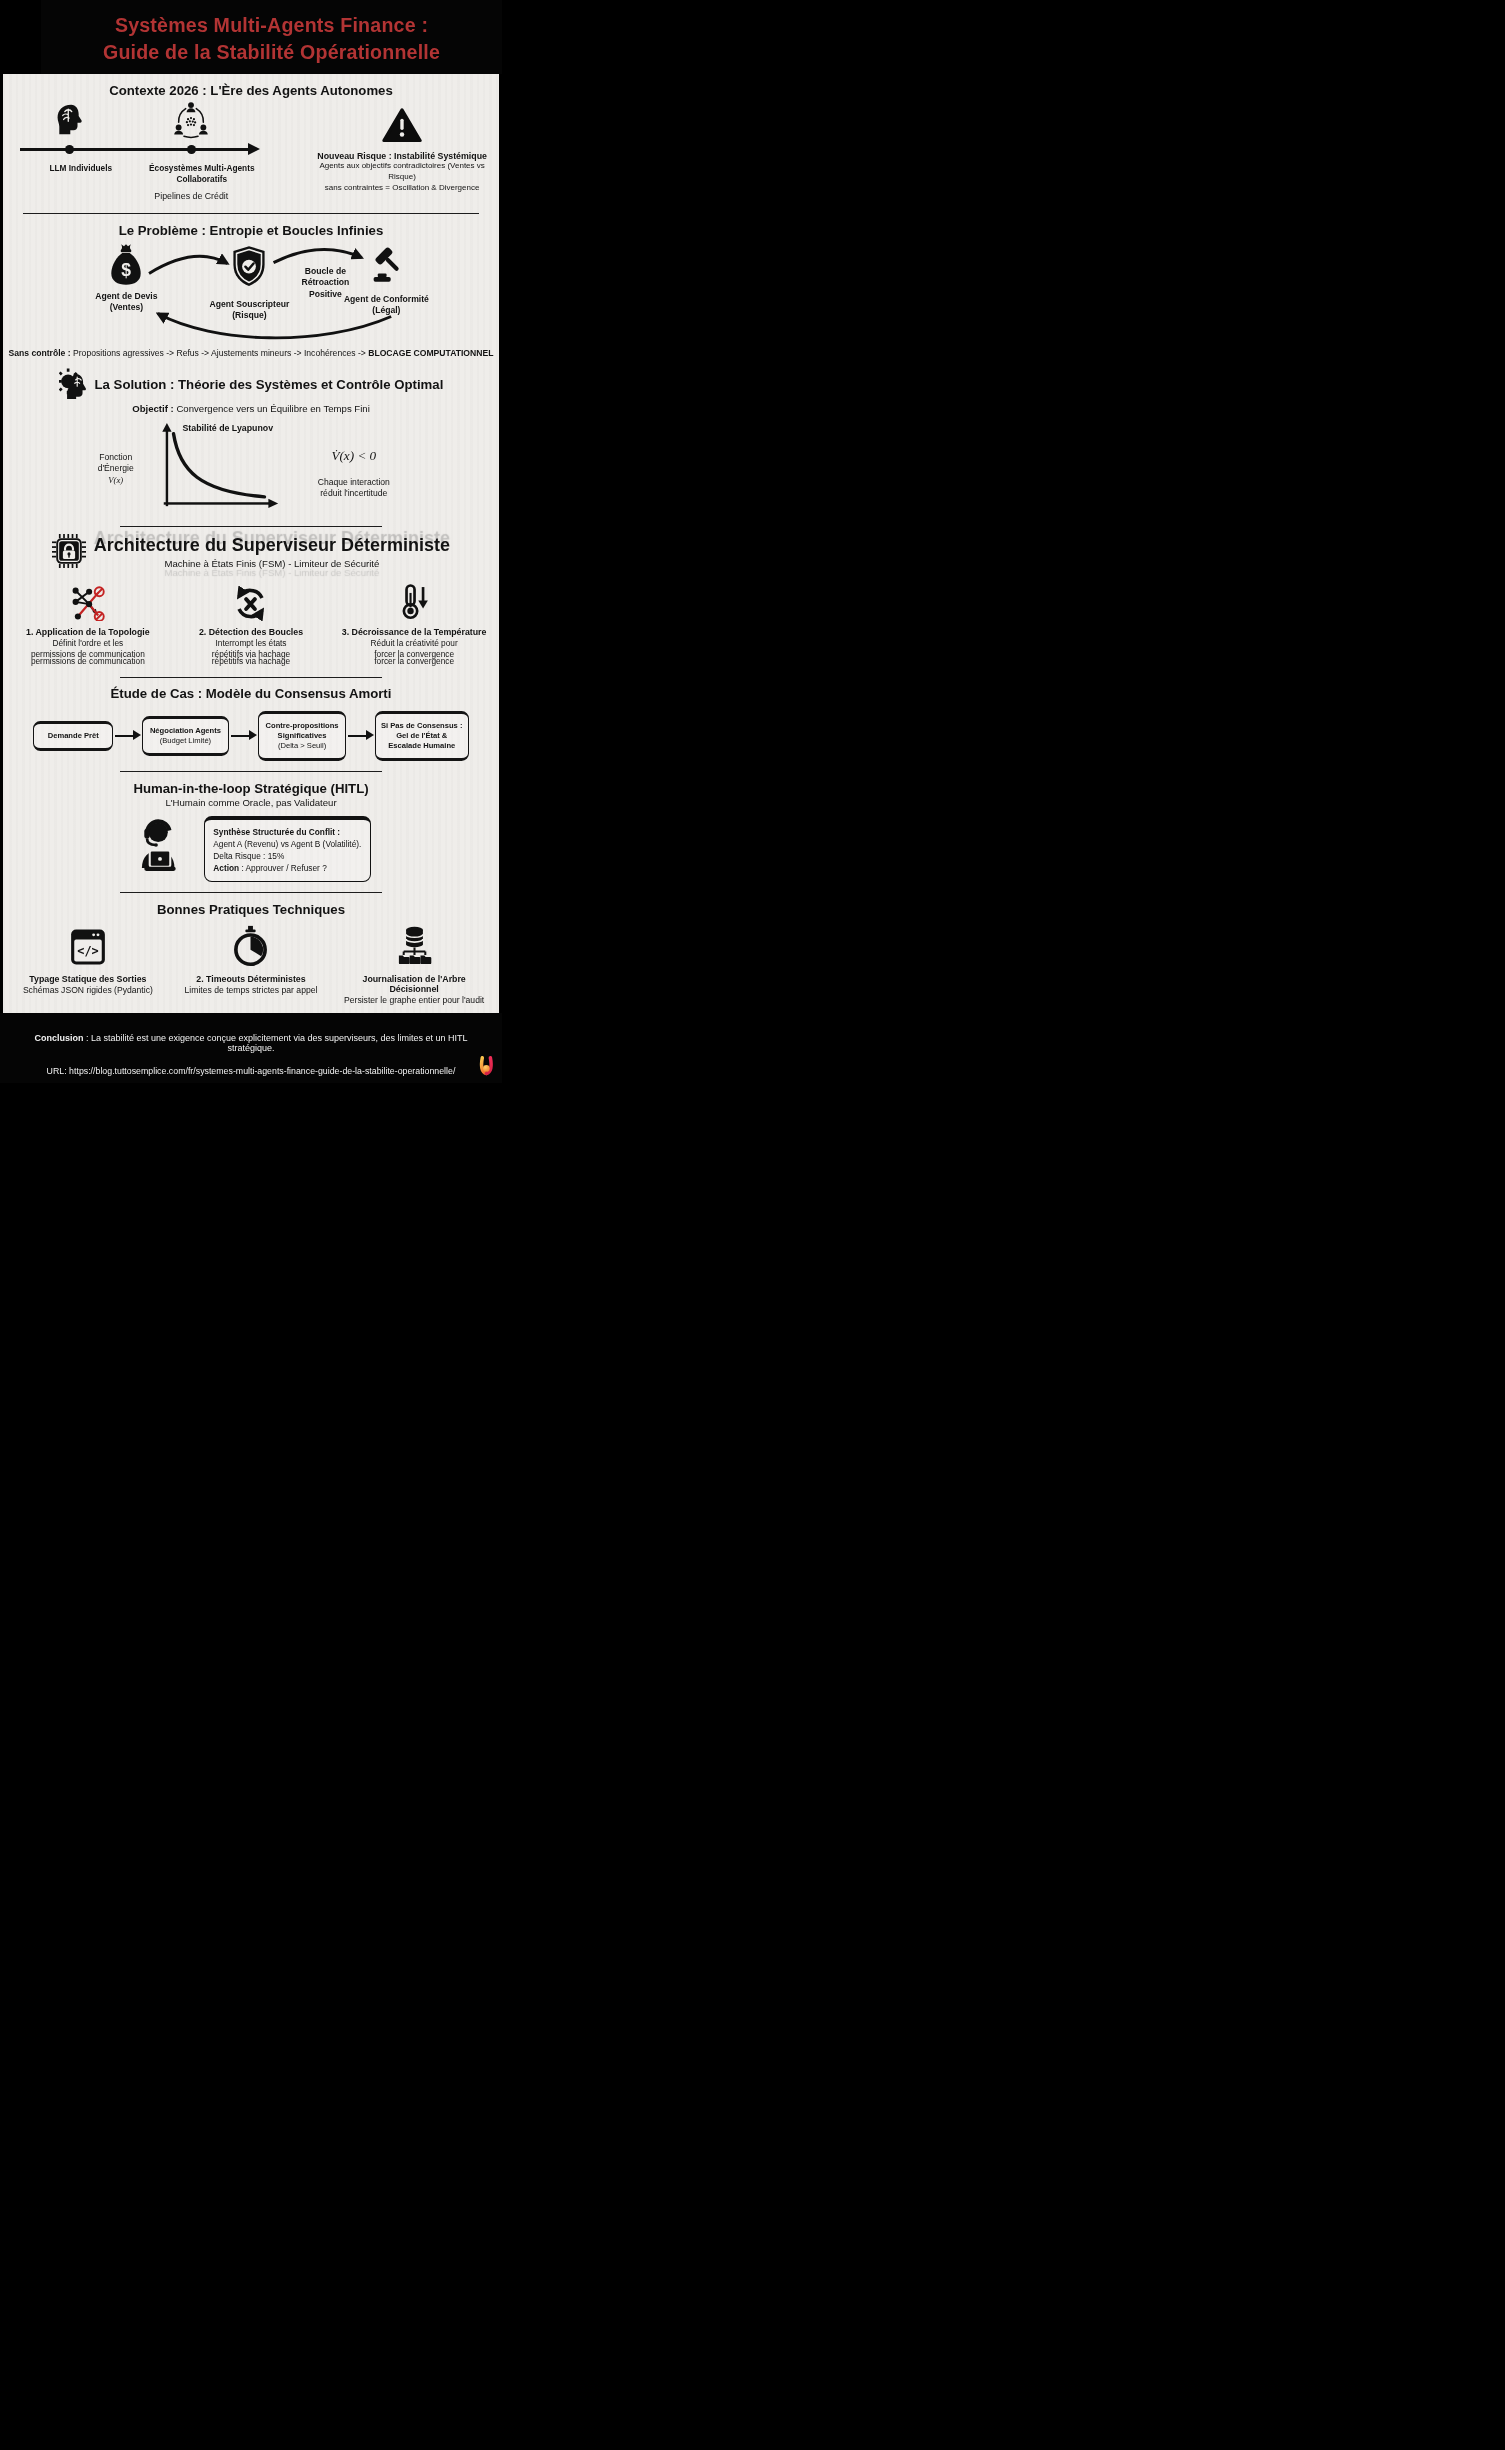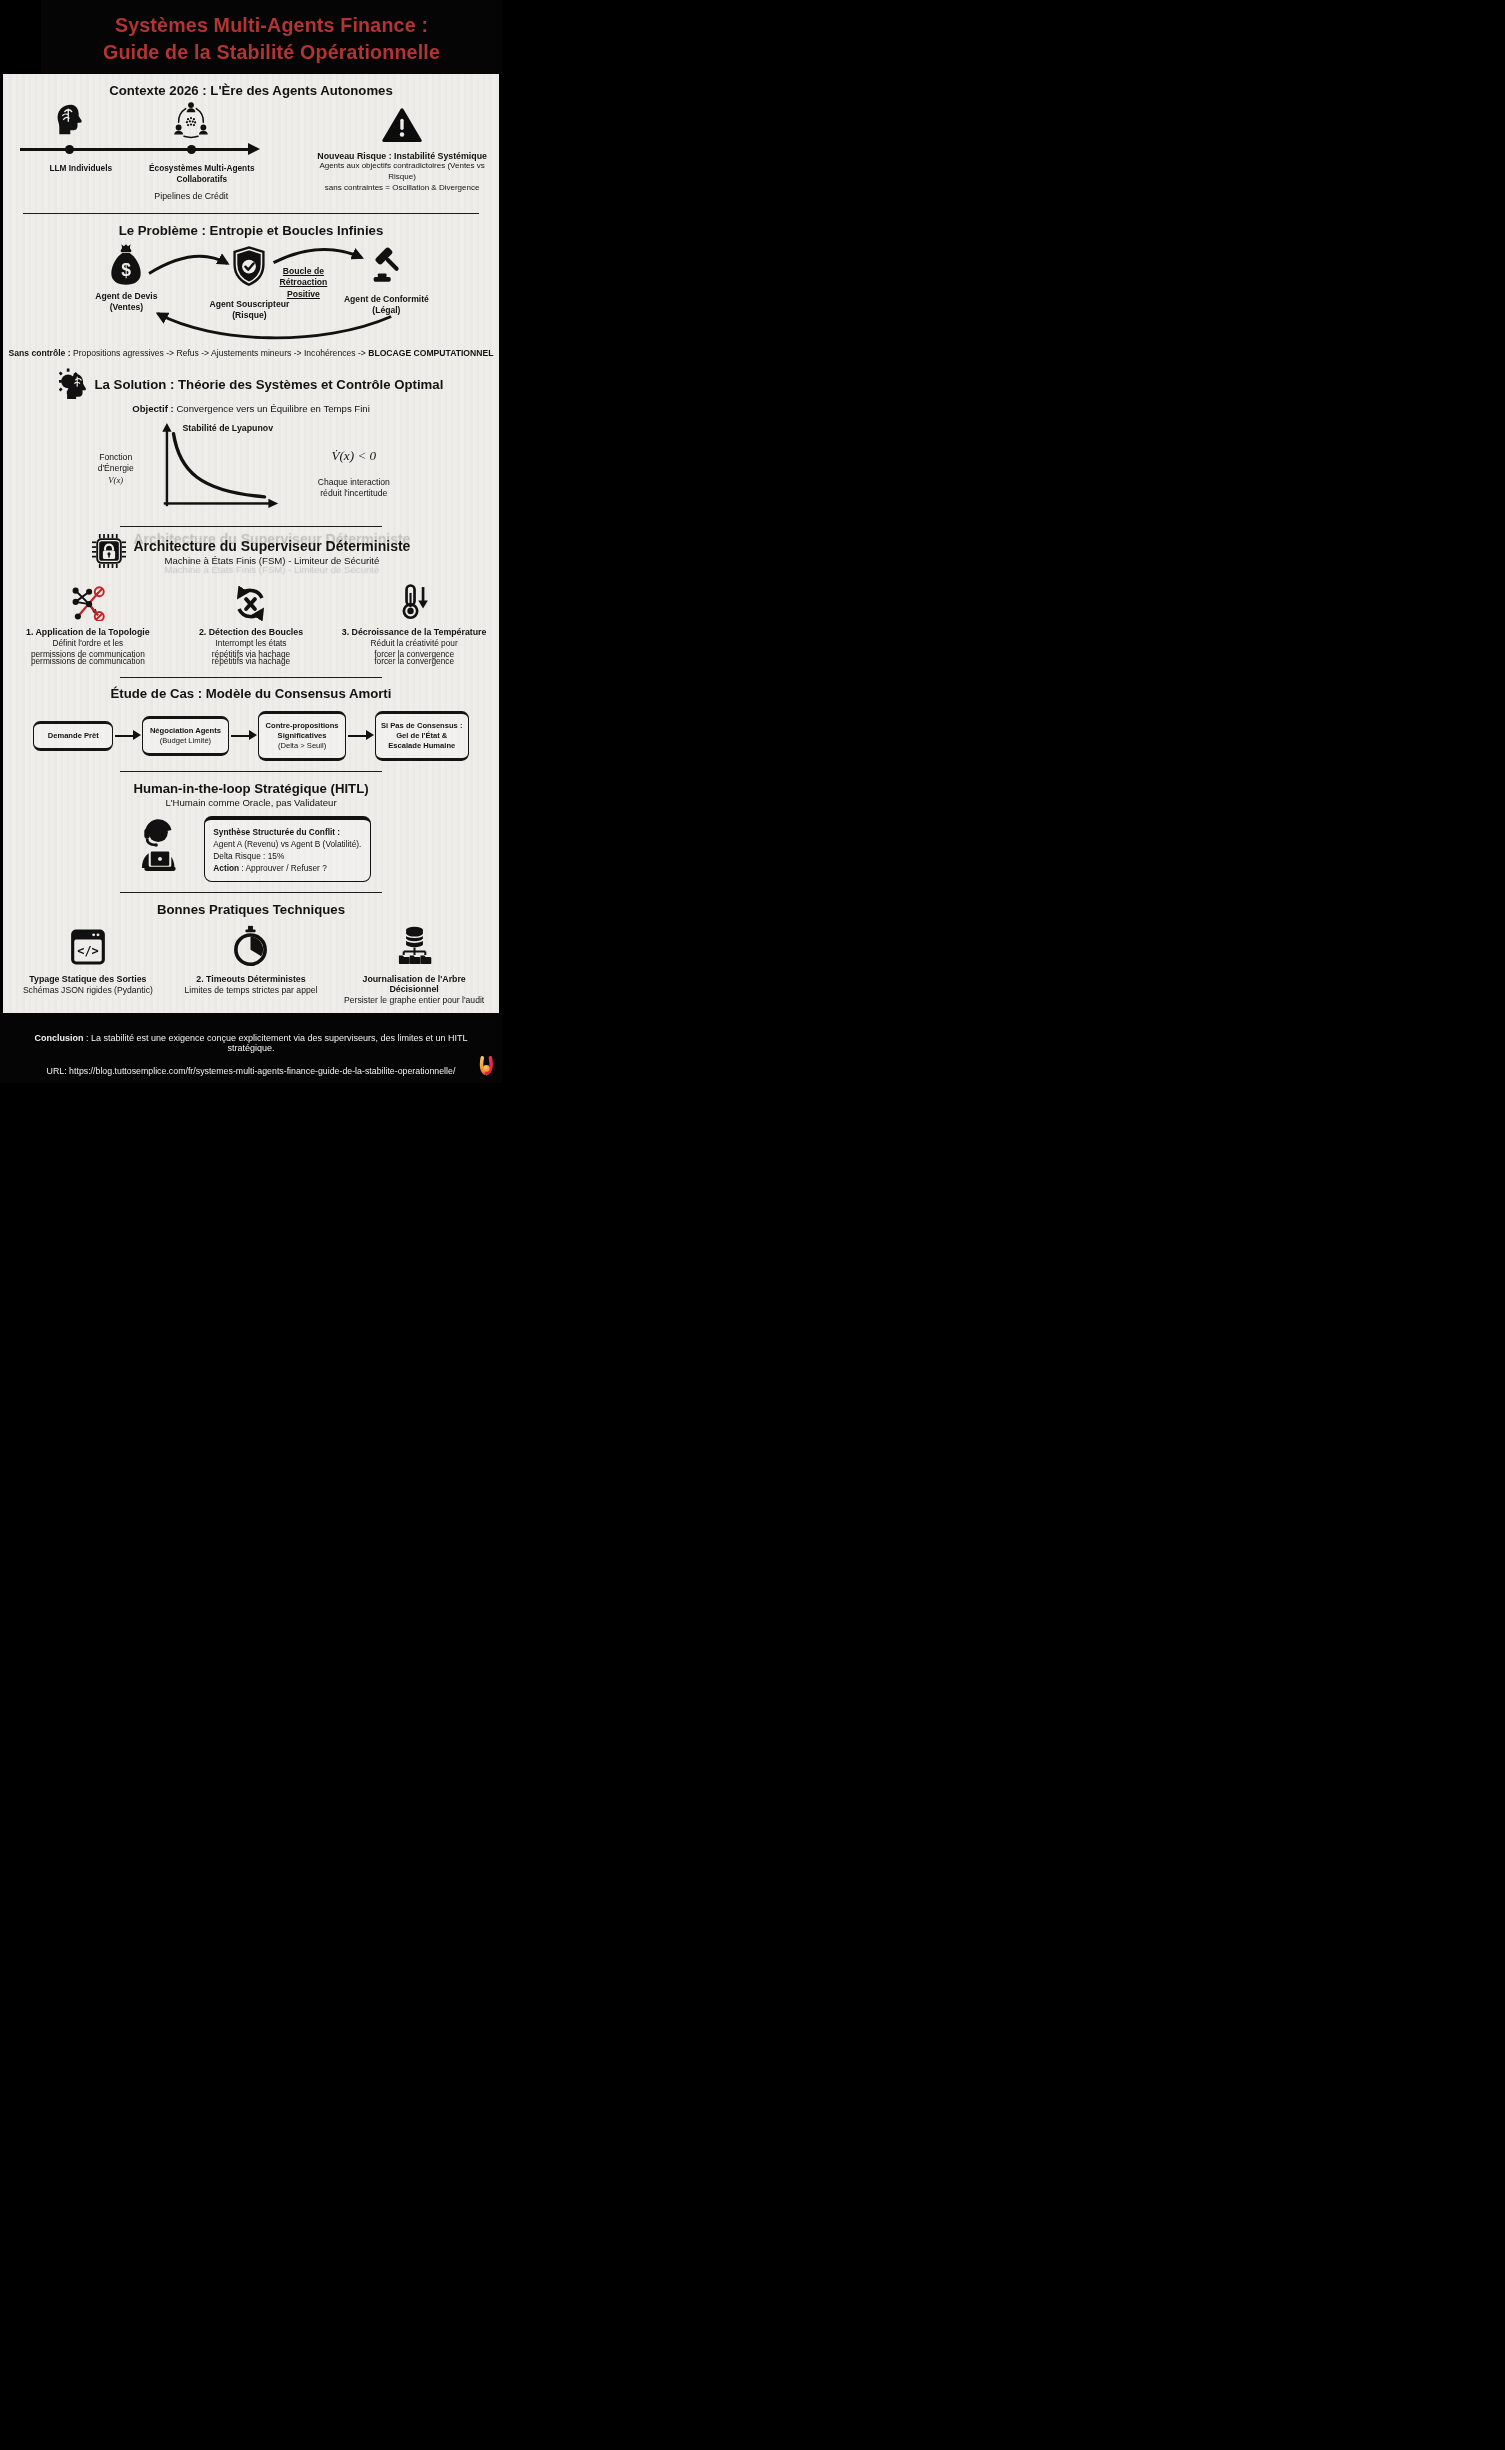--- a/index.html
+++ b/index.html
@@ -39,21 +39,21 @@
   .lyap{display:flex;justify-content:center;align-items:flex-start;gap:7.8px;margin-top:7.8px;}
   .lyap-left{width:58px;text-align:center;font-size:8.6px;line-height:1.3;padding-top:30px;}
   .math{font-family:"Liberation Serif",serif;font-style:italic;}
   .lyap-chart{position:relative;width:132px;height:94px;}
   .lyap-title{position:absolute;left:30px;top:1px;font-weight:bold;font-size:8.8px;white-space:nowrap;}
   .lyap-right{width:123px;text-align:center;padding-top:25.5px;}
   .formula{font-size:13.2px;}
   .lyap-note{font-size:8.6px;line-height:1.32;margin-top:13px;}
   
   .arch-head{display:flex;justify-content:center;align-items:center;gap:7.8px;margin-top:6.9px;}
-  .arch-title{font-size:14px;font-weight:bold;text-align:center;text-shadow:0 -6.9px 1px rgba(100,100,100,.32);}
+  .arch-title{font-size:18px;font-weight:bold;text-align:center;text-shadow:0 -6.9px 1px rgba(100,100,100,.32);}
   .arch-sub{font-size:9.6px;text-align:center;margin-top:1.5px;text-shadow:0 9.3px 1px rgba(110,110,110,.30);}
   .pillars{display:flex;margin-top:12.7px;padding:0 2.9px;}
   .pillar{flex:1;text-align:center;padding:0 5.9px;}
   .p-icon{height:38px;display:flex;align-items:flex-end;justify-content:center;}
   .p-title{font-weight:bold;font-size:8.8px;margin-top:6.9px;}
   .p-line{font-size:8.3px;line-height:1.32;margin-top:0.5px;}
   .echo::after{content:attr(data-text);display:block;margin-top:-.55em;}
   
   .flow{display:flex;justify-content:center;align-items:center;margin-top:9.8px;padding:0 3.9px;}
   .fbox{border:1.5px solid #141414;border-top-width:3.4px;border-bottom-width:3.4px;border-radius:7.4px;padding:6.9px 3.9px;text-align:center;font-size:7.6px;line-height:1.32;background:rgba(255,255,255,.25);flex:none;}
@@ -173,21 +173,21 @@
         </svg>
     </div>
     <div class="ag-name" style="left:123px;top:48px;">
       <span>Agent de Devis</span><br>
       <span class="ag-role">(Ventes)</span>
     </div>
     <div class="ag-name" style="left:246px;top:56px;">
       <span>Agent Souscripteur</span><br>
       <span class="ag-role">(Risque)</span>
     </div>
-    <div class="loop-label" style="left:300px;top:23.5px;white-space:pre-line;text-decoration:underline;">Boucle de
+    <div class="loop-label" style="left:322px;top:23.5px;white-space:pre-line;">Boucle de
 Rétroaction
 Positive</div>
     <div class="ag-name" style="left:383px;top:51px;">
       <span>Agent de Conformité</span><br>
       <span class="ag-role">(Légal)</span>
     </div>
   </div>
   <div class="prob-caption">
     <b>Sans contrôle :</b><span> Propositions agressives -&gt; Refus -&gt; Ajustements mineurs -&gt; Incohérences -&gt; </span><b>BLOCAGE COMPUTATIONNEL</b>
   </div>

